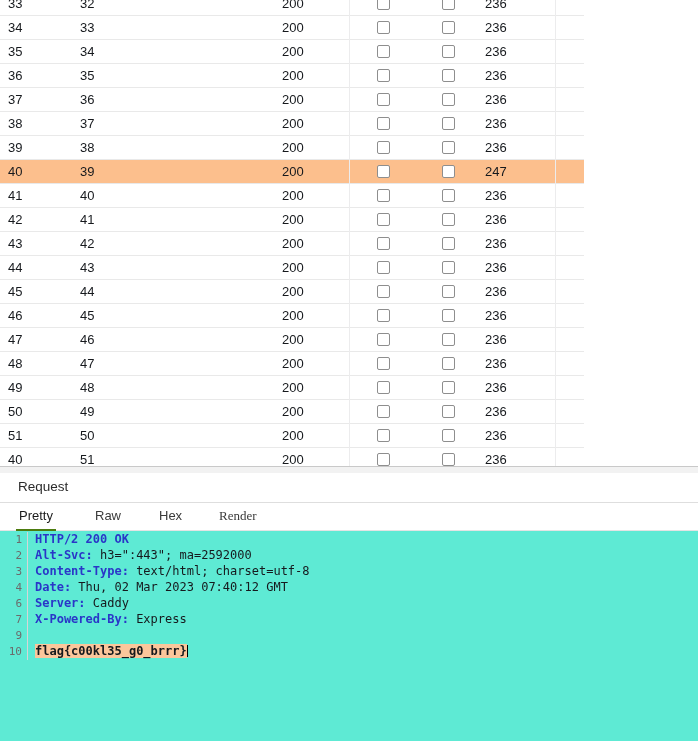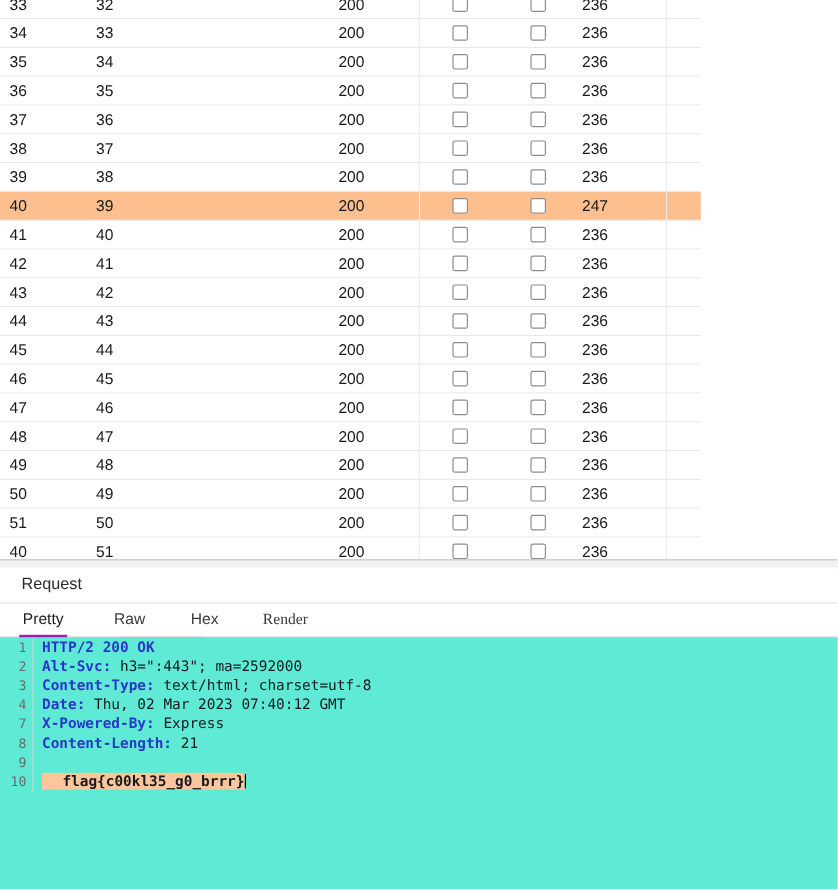--- a/index.html
+++ b/index.html
@@ -138,21 +138,21 @@
     top: 0;
     height: 26px;
     line-height: 26px;
     font-size: 13px;
     color: #3a3a3a;
     padding: 0 3px;
     cursor: default;
   }
   .subtab.active {
     color: #1a1a1a;
-    border-bottom: 3px solid #a21caf;
+    border-bottom: 3px solid #4d7c0f;
   }
   #subtab-pretty { left: 16px; }
   #subtab-raw    { left: 92px; }
   #subtab-hex    { left: 156px; }
   #subtab-render { left: 216px; font-family: Liberation Serif, serif; }
 
   
   #response-body {
     position: relative;
     width: 698px;
@@ -184,21 +184,20 @@
     color: #2a36c8;
     font-weight: bold;
   }
   .hval {
     color: #16191d;
   }
   .body-text {
     color: #16191d;
     background: #fbc69b;
     font-weight: bold;
-    padding-left: 17px;
   }
   .caret {
     display: inline-block;
     width: 1px;
     height: 12px;
     background: #000000;
     vertical-align: -2px;
   }
 </style>
 </head>
@@ -385,18 +384,18 @@
     <div class="subtab" id="subtab-raw">Raw</div>
     <div class="subtab" id="subtab-hex">Hex</div>
     <div class="subtab" id="subtab-render">Render</div>
   </div>
 
   <div id="response-body">
       <div class="code-line"><span class="gutter">1</span><span class="hname">HTTP/2 200 OK</span></div>
       <div class="code-line"><span class="gutter">2</span><span class="hname">Alt-Svc:</span><span class="hval"> h3=":443"; ma=2592000</span></div>
       <div class="code-line"><span class="gutter">3</span><span class="hname">Content-Type:</span><span class="hval"> text/html; charset=utf-8</span></div>
       <div class="code-line"><span class="gutter">4</span><span class="hname">Date:</span><span class="hval"> Thu, 02 Mar 2023 07:40:12 GMT</span></div>
+      <div class="code-line"><span class="gutter">6</span><span class="hname">Server:</span><span class="hval"> Caddy</span></div>
       <div class="code-line"><span class="gutter">7</span><span class="hname">X-Powered-By:</span><span class="hval"> Express</span></div>
-      <div class="code-line"><span class="gutter">8</span><span class="hname">Content-Length:</span><span class="hval"> 21</span></div>
       <div class="code-line"><span class="gutter">9</span><span class="hname"></span></div>
       <div class="code-line"><span class="gutter">10</span><span class="body-text">flag{c00kl35_g0_brrr}</span><span class="caret"></span></div>
     </div>
 </div>
 
 </body></html>

